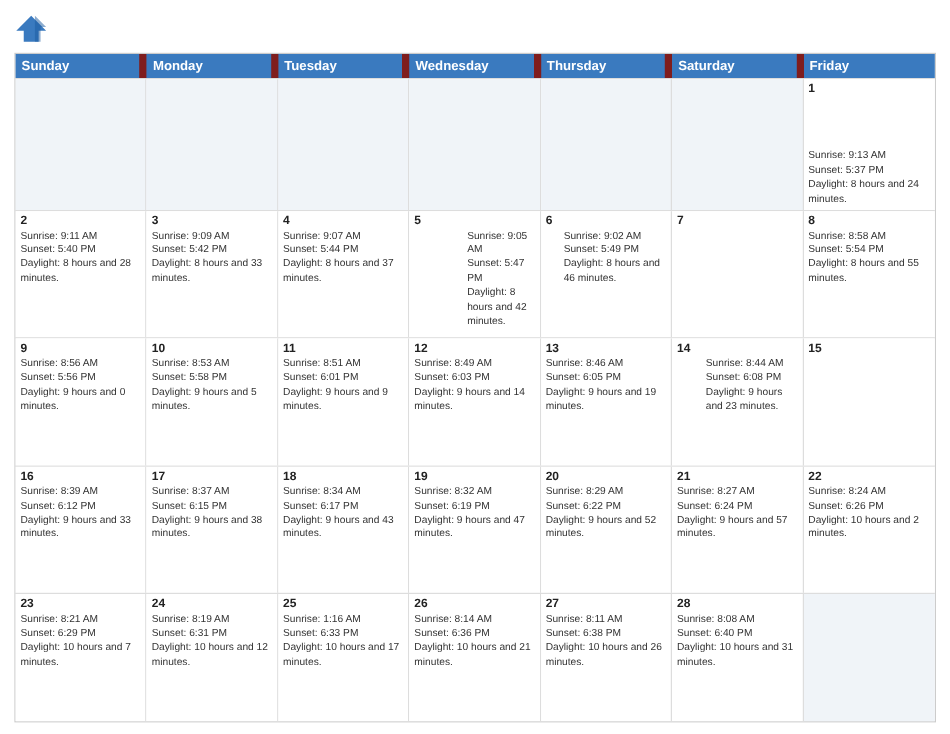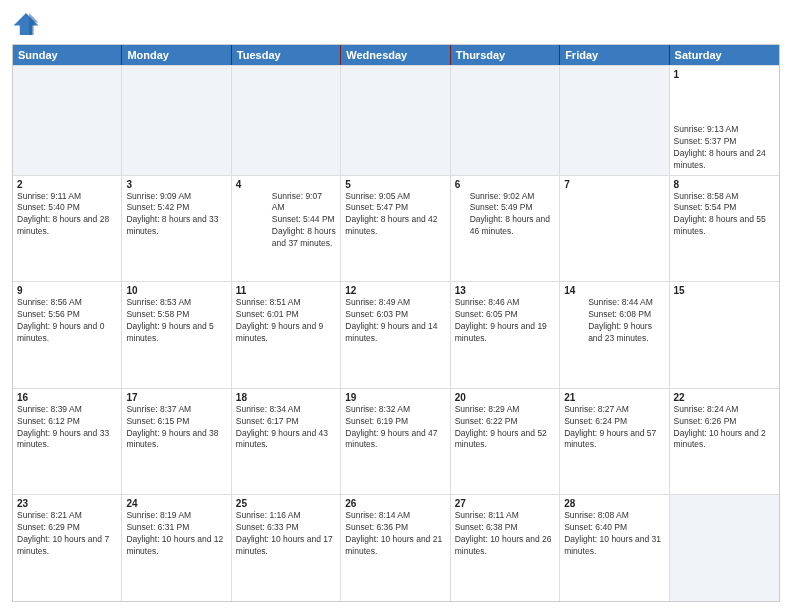--- a/index.html
+++ b/index.html
@@ -63,21 +63,21 @@
     .cal-header {
       display: grid;
       grid-template-columns: repeat(7, 1fr);
       background: #3a7abf;
     }
     .cal-header-cell {
       color: #fff;
       font-size: 11px;
       font-weight: bold;
       padding: 4px 5px;
-      border-right: 1px solid #7f1d1d;
+      border-right: 6px solid #7f1d1d;
     }
     .cal-header-cell:last-child { border-right: none; }
     .cal-body {
       flex: 1;
       display: flex;
       flex-direction: column;
     }
     .cal-row {
       display: grid;
       grid-template-columns: repeat(7, 1fr);
@@ -129,22 +129,22 @@
     </div>
   </div>
 
   <div class="calendar">
     <div class="cal-header">
     <div class="cal-header-cell">Sunday</div>
         <div class="cal-header-cell">Monday</div>
         <div class="cal-header-cell">Tuesday</div>
         <div class="cal-header-cell">Wednesday</div>
         <div class="cal-header-cell">Thursday</div>
+        <div class="cal-header-cell">Saturday</div>
         <div class="cal-header-cell">Friday</div>
-        <div class="cal-header-cell">Saturday</div>
       </div>
     <div class="cal-body">
     <div class="cal-row">
           <div class="cal-cell shade empty"></div>
           <div class="cal-cell shade empty"></div>
           <div class="cal-cell shade empty"></div>
           <div class="cal-cell shade empty"></div>
           <div class="cal-cell shade empty"></div>
           <div class="cal-cell shade empty"></div>
           <div class="cal-cell">
@@ -162,27 +162,27 @@
 Daylight: 8 hours and 28 minutes.</div>
           </div>
           <div class="cal-cell">
             <span class="day-num">3</span>
             <div class="day-info" style="white-space: pre-line;">Sunrise: 9:09 AM
 Sunset: 5:42 PM
 Daylight: 8 hours and 33 minutes.</div>
           </div>
           <div class="cal-cell">
             <span class="day-num">4</span>
-            <div class="day-info" style="white-space: pre-line; margin-left: 36px;">Sunrise: 9:07 AM
+            <div class="day-info" style="white-space: pre-line;">Sunrise: 9:07 AM
 Sunset: 5:44 PM
 Daylight: 8 hours and 37 minutes.</div>
           </div>
           <div class="cal-cell">
             <span class="day-num">5</span>
-            <div class="day-info" style="white-space: pre-line;">Sunrise: 9:05 AM
+            <div class="day-info" style="white-space: pre-line; margin-left: 44px;">Sunrise: 9:05 AM
 Sunset: 5:47 PM
 Daylight: 8 hours and 42 minutes.</div>
           </div>
           <div class="cal-cell">
             <span class="day-num">6</span>
             <div class="day-info" style="white-space: pre-line; margin-left: 15px;">Sunrise: 9:02 AM
 Sunset: 5:49 PM
 Daylight: 8 hours and 46 minutes.</div>
           </div>
           <div class="cal-cell">

